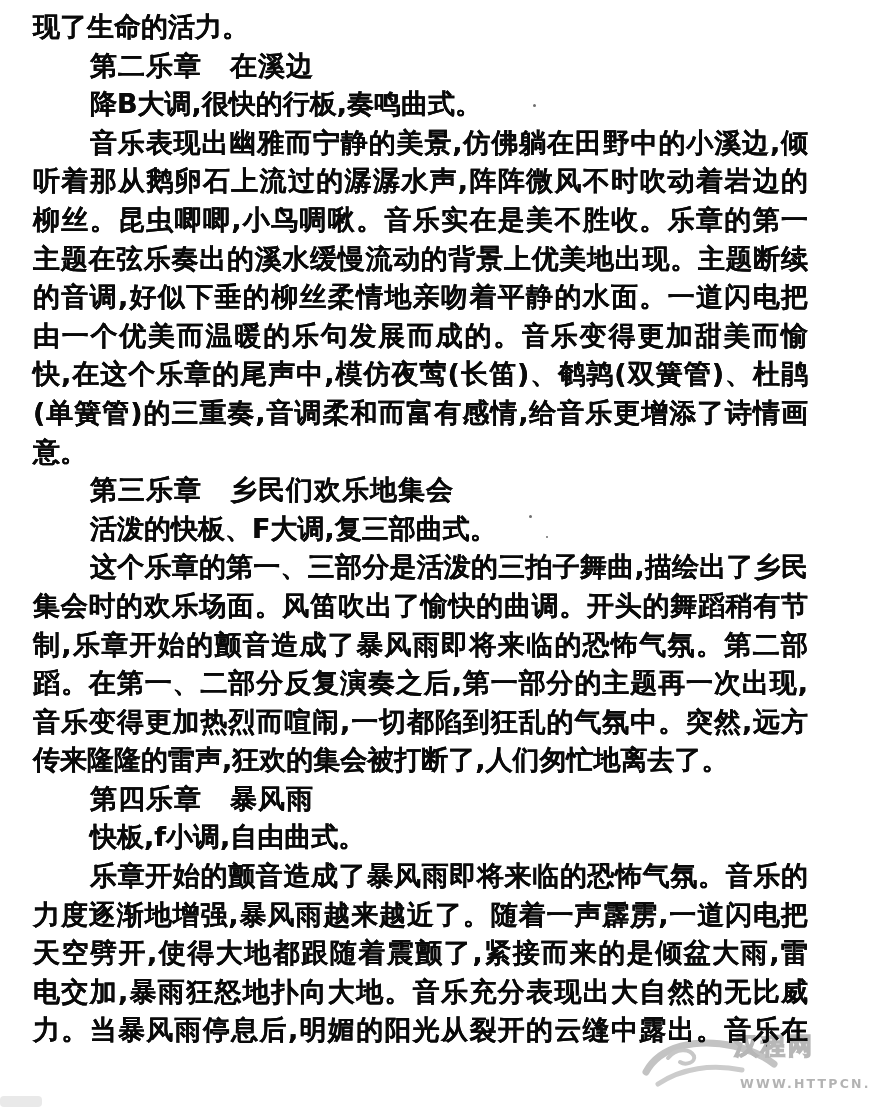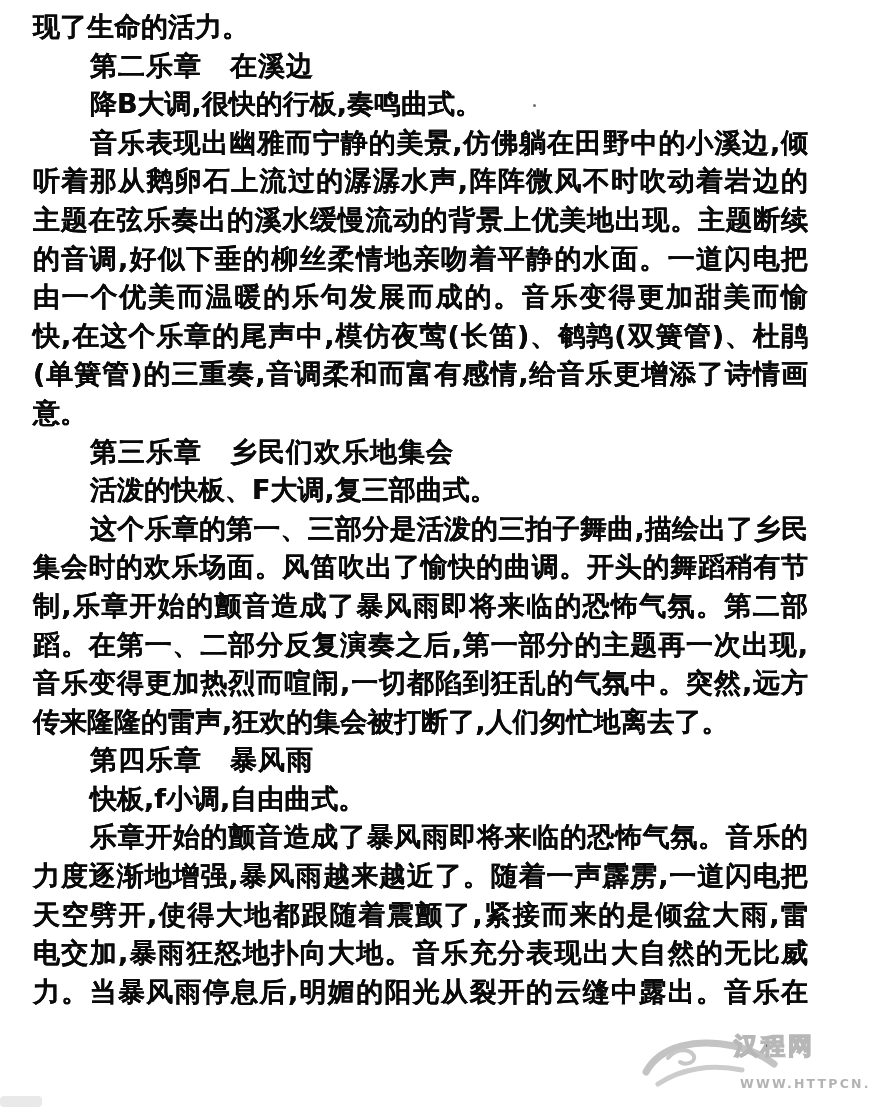--- a/index.html
+++ b/index.html
@@ -99,20 +99,21 @@
     <div class="wm-name">汉程网</div>
     <div class="wm-url">WWW.HTTPCN.COM</div>
   </div>
 
   <div class="textblock">
     <div class="ln">现了生命的活力。</div>
     <div class="ln in hd">第二乐章　在溪边</div>
     <div class="ln in">降B大调,很快的行板,奏鸣曲式。</div>
     <div class="ln in j">音乐表现出幽雅而宁静的美景,仿佛躺在田野中的小溪边,倾</div>
     <div class="ln j">听着那从鹅卵石上流过的潺潺水声,阵阵微风不时吹动着岩边的</div>
+    <div class="ln j">柳丝。昆虫唧唧,小鸟啁啾。音乐实在是美不胜收。乐章的第一</div>
     <div class="ln j">主题在弦乐奏出的溪水缓慢流动的背景上优美地出现。主题断续</div>
     <div class="ln j">的音调,好似下垂的柳丝柔情地亲吻着平静的水面。一道闪电把</div>
     <div class="ln j">由一个优美而温暖的乐句发展而成的。音乐变得更加甜美而愉</div>
     <div class="ln j">快,在这个乐章的尾声中,模仿夜莺(长笛)、鹌鹑(双簧管)、杜鹃</div>
     <div class="ln j">(单簧管)的三重奏,音调柔和而富有感情,给音乐更增添了诗情画</div>
     <div class="ln">意。</div>
     <div class="ln in hd">第三乐章　乡民们欢乐地集会</div>
     <div class="ln in">活泼的快板、F大调,复三部曲式。</div>
     <div class="ln in j">这个乐章的第一、三部分是活泼的三拍子舞曲,描绘出了乡民</div>
     <div class="ln j">集会时的欢乐场面。风笛吹出了愉快的曲调。开头的舞蹈稍有节</div>

